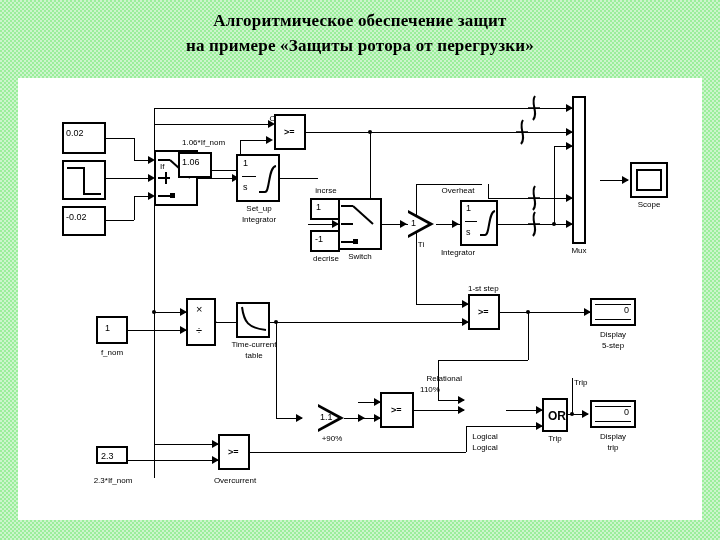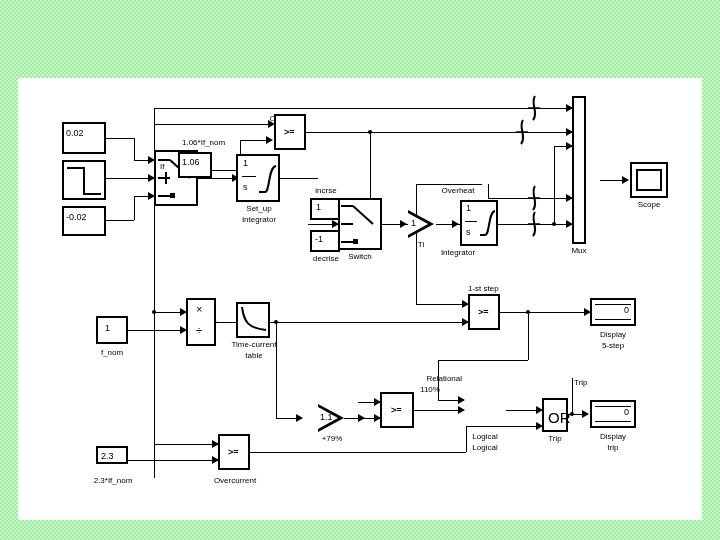--- a/index.html
+++ b/index.html
@@ -85,20 +85,24 @@
   .sw line{stroke:#000;stroke-width:2;}
 
   
   .brk{position:absolute;}
 </style>
 </head>
 <body>
 
 <div id="slide">
 
+  <div id="title">
+    <span>Алгоритмическое обеспечение защит</span>
+    <span class="l2">на примере «Защиты ротора от перегрузки»</span>
+  </div>
 
   <div id="canvas">
 
     <div class="h" style="left:88px;top:60px;width:28px;"></div>
     <div class="v" style="left:116px;top:60px;height:22px;"></div>
     <div class="h" style="left:116px;top:82px;width:16px;"></div>
     <div class="arw" style="left:130px;top:78px;"></div>
 
     <div class="h" style="left:88px;top:100px;width:44px;"></div>
     <div class="arw" style="left:130px;top:96px;"></div>
@@ -372,33 +376,33 @@
       <div class="dv">0</div>
     </div>
     <div class="lbl c" style="left:562px;top:252px;width:66px;">Display</div>
     <div class="lbl c" style="left:562px;top:263px;width:66px;">5-step</div>
 
     <div class="gain" style="left:300px;top:326px;">
       <div class="tri"></div>
         <div class="inner"></div>
       <div class="gv" style="left:2px;">1.1</div>
     </div>
-    <div class="lbl c" style="left:290px;top:356px;width:48px;">+79%</div>
+    <div class="lbl c" style="left:290px;top:356px;width:48px;">+90%</div>
 
     <div class="lbl c" style="left:380px;top:296px;width:64px;text-align:right;">Relational</div>
     <div class="lbl c" style="left:380px;top:307px;width:64px;">110%</div>
     <div class="blk" style="left:362px;top:314px;width:34px;height:36px;">
       <div class="op" style="left:9px;top:11px;font-size:9px;">&gt;=</div>
     </div>
 
     <div class="lbl c" style="left:438px;top:354px;width:58px;">Logical</div>
     <div class="lbl c" style="left:438px;top:365px;width:58px;">Logical</div>
 
     <div class="blk" style="left:524px;top:320px;width:26px;height:34px;">
-      <div class="op" style="left:4px;top:9px;font-size:15px;font-weight:normal;">OR</div>
+      <div class="op" style="left:4px;top:9px;font-size:12px;font-weight:bold;">OR</div>
     </div>
     <div class="lbl c" style="left:516px;top:356px;width:42px;">Trip</div>
     <div class="lbl" style="left:556px;top:300px;">Trip</div>
 
     <div class="disp" style="left:572px;top:322px;width:46px;height:28px;">
       <div class="inner"></div>
       <div class="dv">0</div>
     </div>
     <div class="lbl c" style="left:562px;top:354px;width:66px;">Display</div>
     <div class="lbl c" style="left:562px;top:365px;width:66px;">trip</div>

